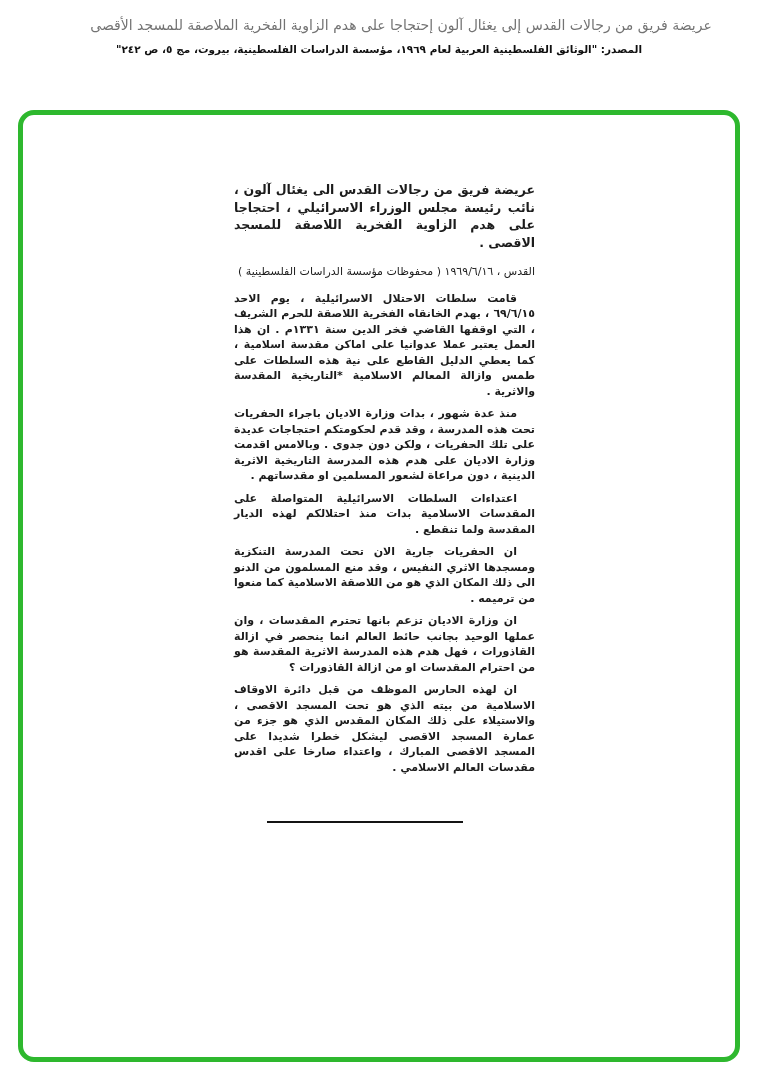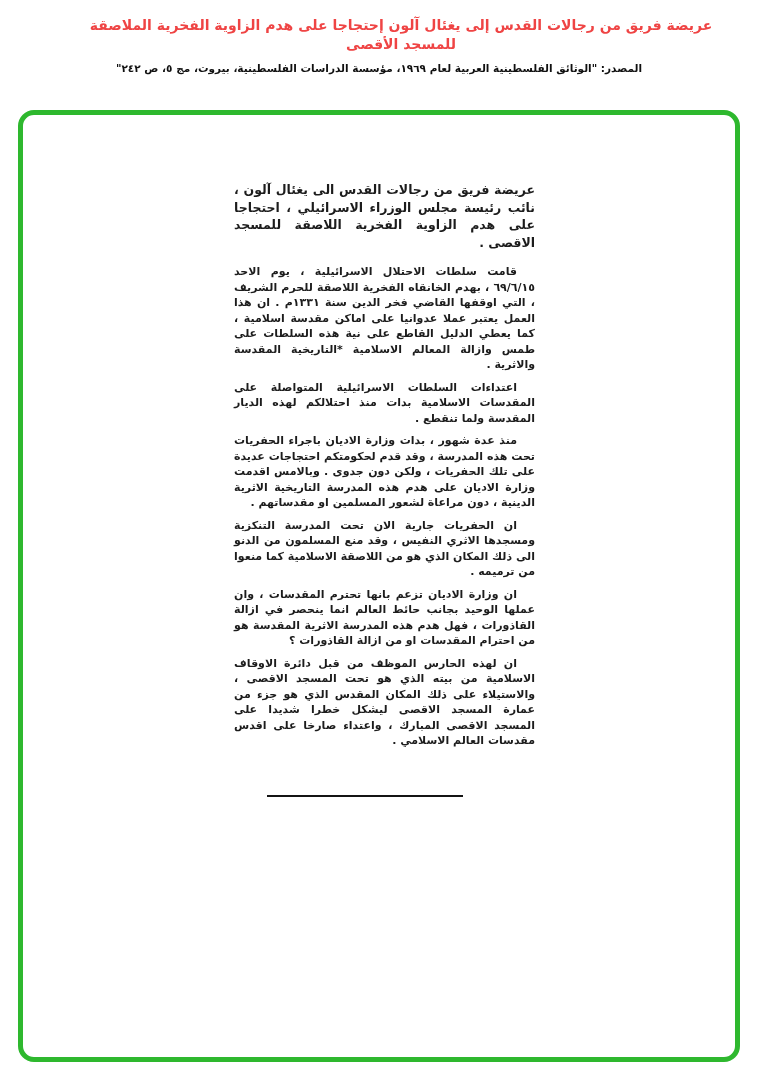--- a/index.html
+++ b/index.html
@@ -15,22 +15,22 @@
     font-family: "DejaVu Sans", sans-serif;
     overflow: hidden;
   }
   .header {
     padding-top: 16px;
     text-align: center;
     direction: rtl;
   }
   .title {
     font-size: 14px;
-    font-weight: bold;
-    color: #ef4444;
+    font-weight: normal;
+    color: #737373;
     line-height: 19px;
     padding: 0 26px;
     margin-left: 44px;
   }
   .source {
     font-size: 10.5px;
     font-weight: bold;
     color: #101010;
     margin-top: 8px;
     padding: 0 40px;
@@ -91,26 +91,27 @@
   <div class="header">
     <div class="title">عريضة فريق من رجالات القدس إلى يغئال آلون إحتجاجا على هدم الزاوية الفخرية الملاصقة للمسجد الأقصى</div>
     <div class="source">المصدر: "الوثائق الفلسطينية العربية لعام ١٩٦٩، مؤسسة الدراسات الفلسطينية، بيروت، مج ٥، ص ٢٤٢"</div>
   </div>
 
   <div class="frame" style="border-color: rgb(46, 184, 46);">
     <div class="doc">
 
       <p class="heading">عريضة فريق من رجالات القدس الى يغئال آلون ، نائب رئيسة مجلس الوزراء الاسرائيلي ، احتجاجا على هدم الزاوية الفخرية اللاصقة للمسجد الاقصى .</p>
 
+      <p class="dateline">القدس ، ١٩٦٩/٦/١٦ ( محفوظات مؤسسة الدراسات الفلسطينية )</p>
 
       <p class="para">قامت سلطات الاحتلال الاسرائيلية ، يوم الاحد ٦٩/٦/١٥ ، بهدم الخانقاه الفخرية اللاصقة للحرم الشريف ، التي اوقفها القاضي فخر الدين سنة ١٣٣١م . ان هذا العمل يعتبر عملا عدوانيا على اماكن مقدسة اسلامية ، كما يعطي الدليل القاطع على نية هذه السلطات على طمس وازالة المعالم الاسلامية *التاريخية المقدسة والاثرية .</p>
 
+      <p class="para">منذ عدة شهور ، بدات وزارة الاديان باجراء الحفريات تحت هذه المدرسة ، وقد قدم لحكومتكم احتجاجات عديدة على تلك الحفريات ، ولكن دون جدوى . وبالامس اقدمت وزارة الاديان على هدم هذه المدرسة التاريخية الاثرية الدينية ، دون مراعاة لشعور المسلمين او مقدساتهم .</p>
+
       <p class="para">اعتداءات السلطات الاسرائيلية المتواصلة على المقدسات الاسلامية بدات منذ احتلالكم لهذه الديار المقدسة ولما تنقطع .</p>
-
-      <p class="para">منذ عدة شهور ، بدات وزارة الاديان باجراء الحفريات تحت هذه المدرسة ، وقد قدم لحكومتكم احتجاجات عديدة على تلك الحفريات ، ولكن دون جدوى . وبالامس اقدمت وزارة الاديان على هدم هذه المدرسة التاريخية الاثرية الدينية ، دون مراعاة لشعور المسلمين او مقدساتهم .</p>
 
       <p class="para">ان الحفريات جارية الان تحت المدرسة التنكزية ومسجدها الاثري النفيس ، وقد منع المسلمون من الدنو الى ذلك المكان الذي هو من اللاصقة الاسلامية كما منعوا من ترميمه .</p>
 
       <p class="para">ان وزارة الاديان تزعم بانها تحترم المقدسات ، وان عملها الوحيد بجانب حائط العالم انما ينحصر في ازالة القاذورات ، فهل هدم هذه المدرسة الاثرية المقدسة هو من احترام المقدسات او من ازالة القاذورات ؟</p>
 
       <p class="para">ان لهذه الحارس الموظف من قبل دائرة الاوقاف الاسلامية من بيته الذي هو تحت المسجد الاقصى ، والاستيلاء على ذلك المكان المقدس الذي هو جزء من عمارة المسجد الاقصى ليشكل خطرا شديدا على المسجد الاقصى المبارك ، واعتداء صارخا على اقدس مقدسات العالم الاسلامي .</p>
 
 
       <div class="end-wrap">
         <div class="endline"></div>

